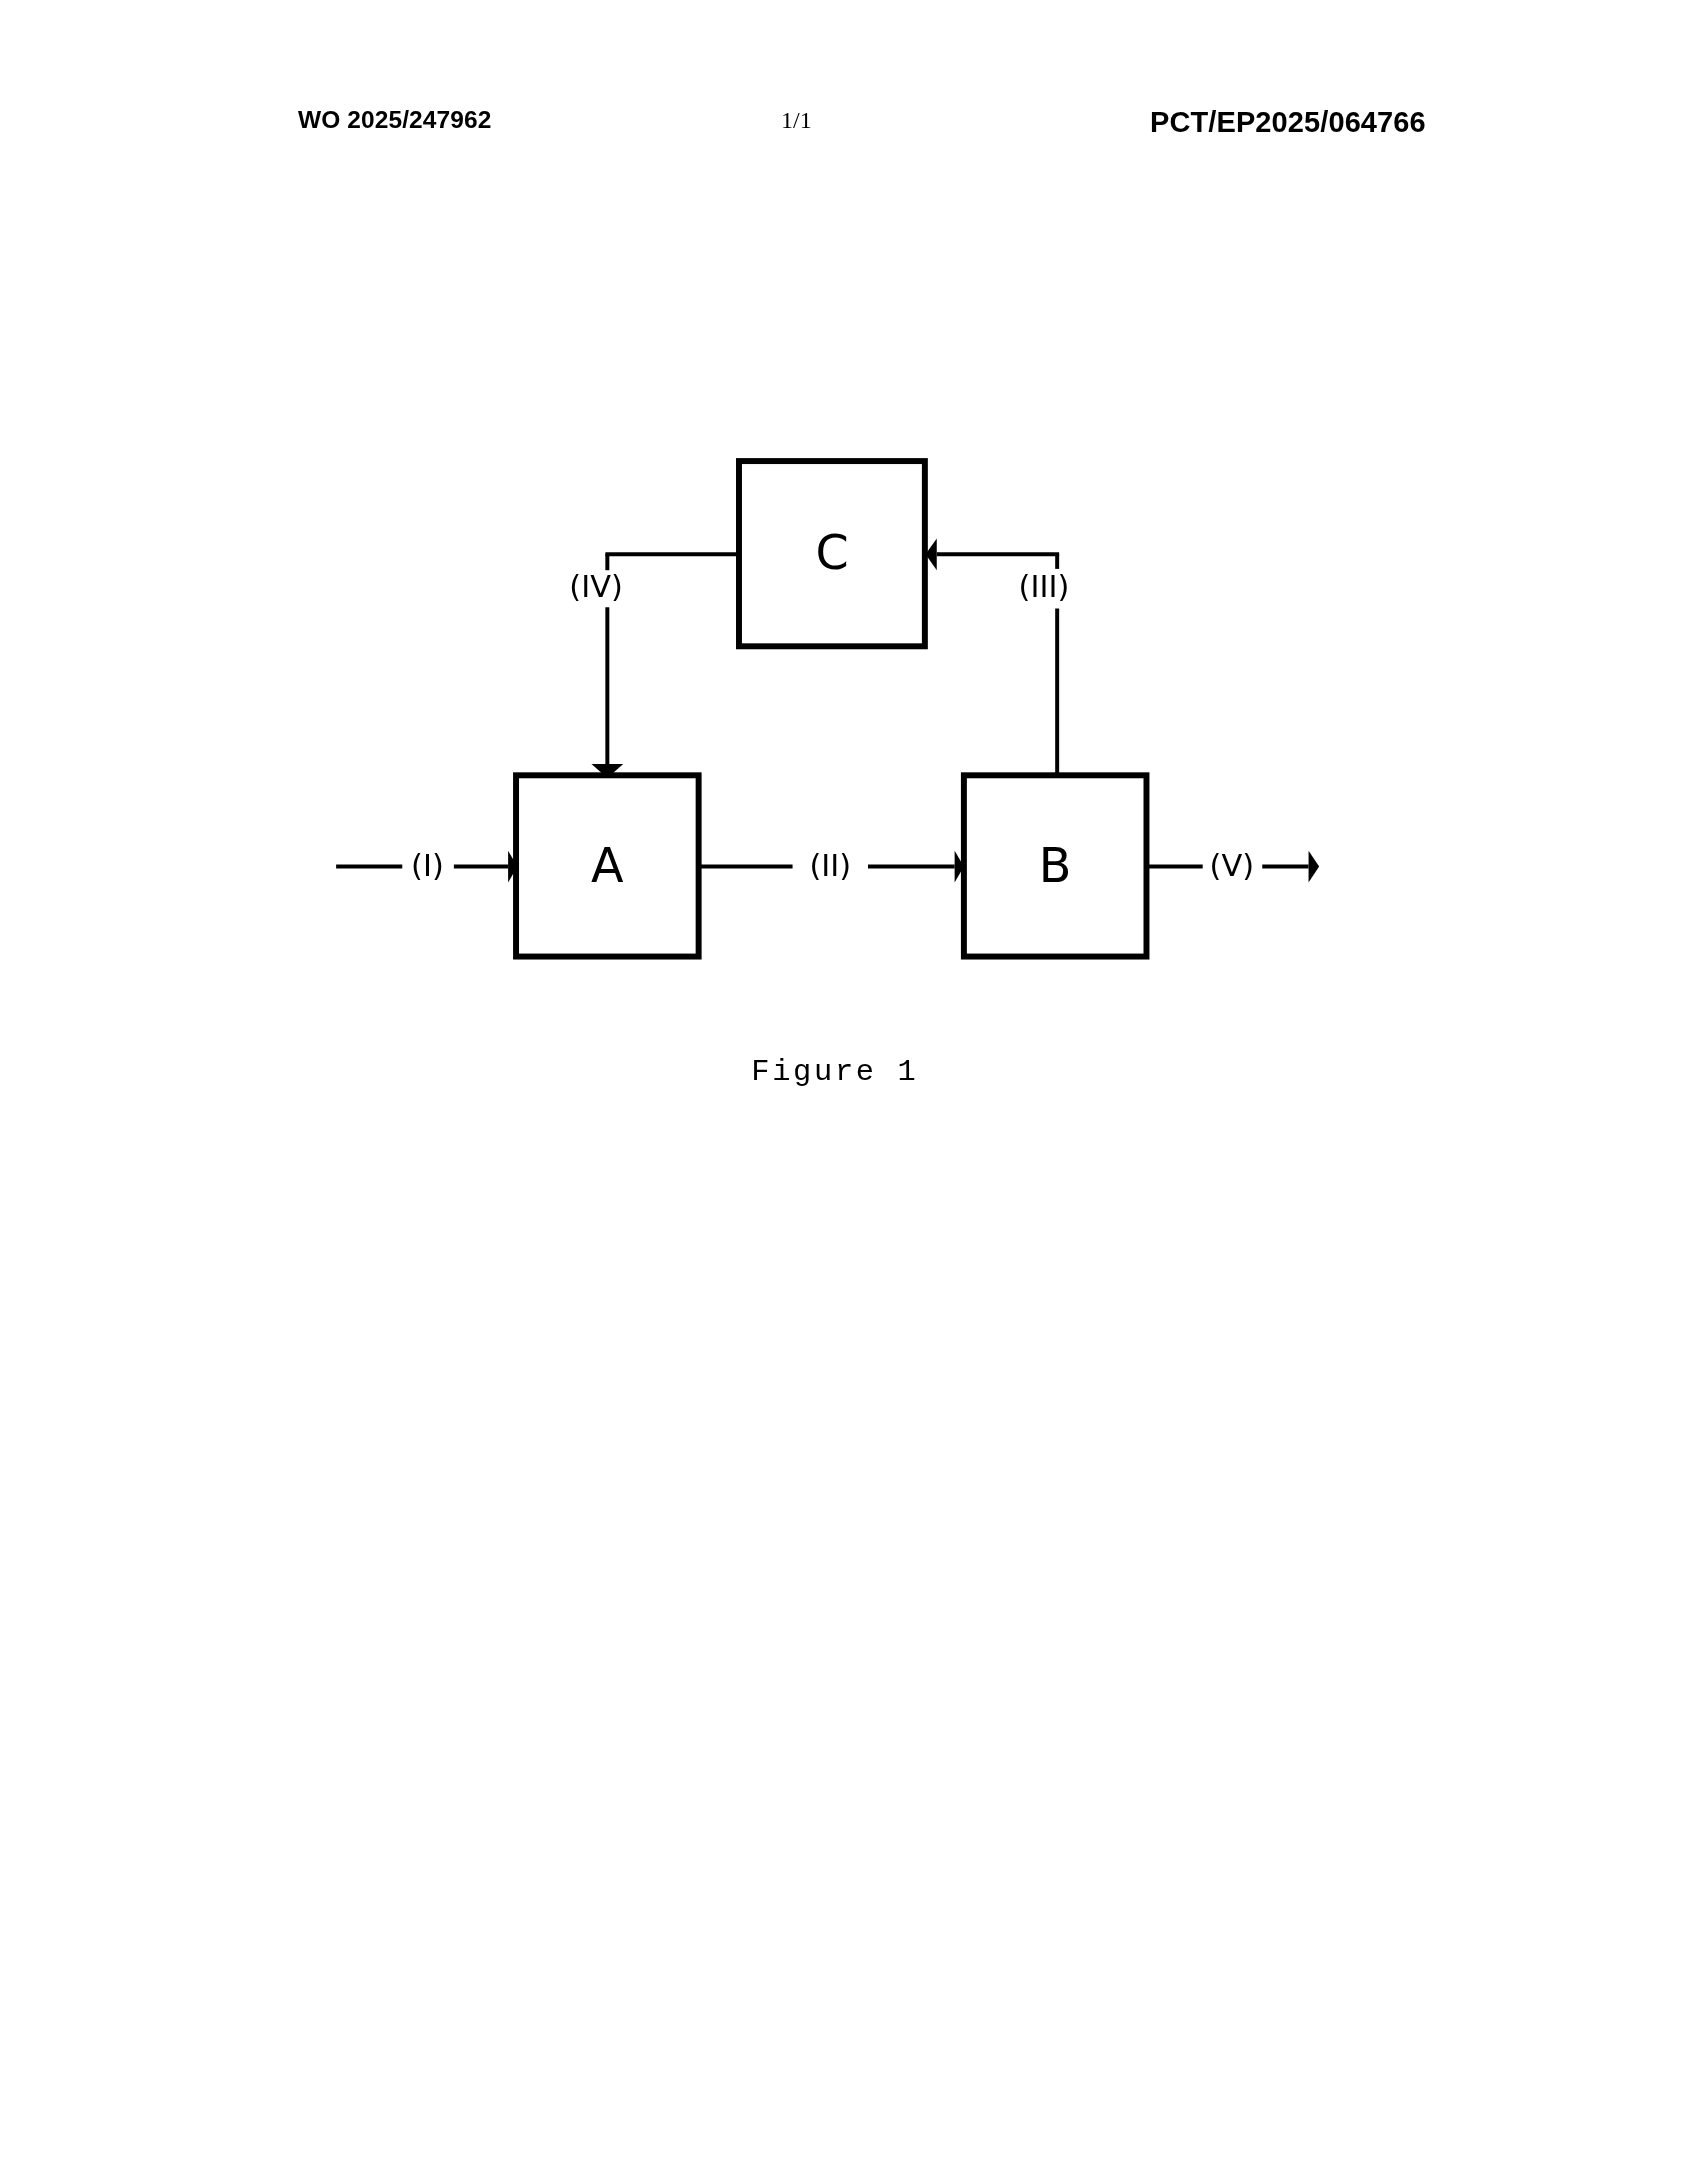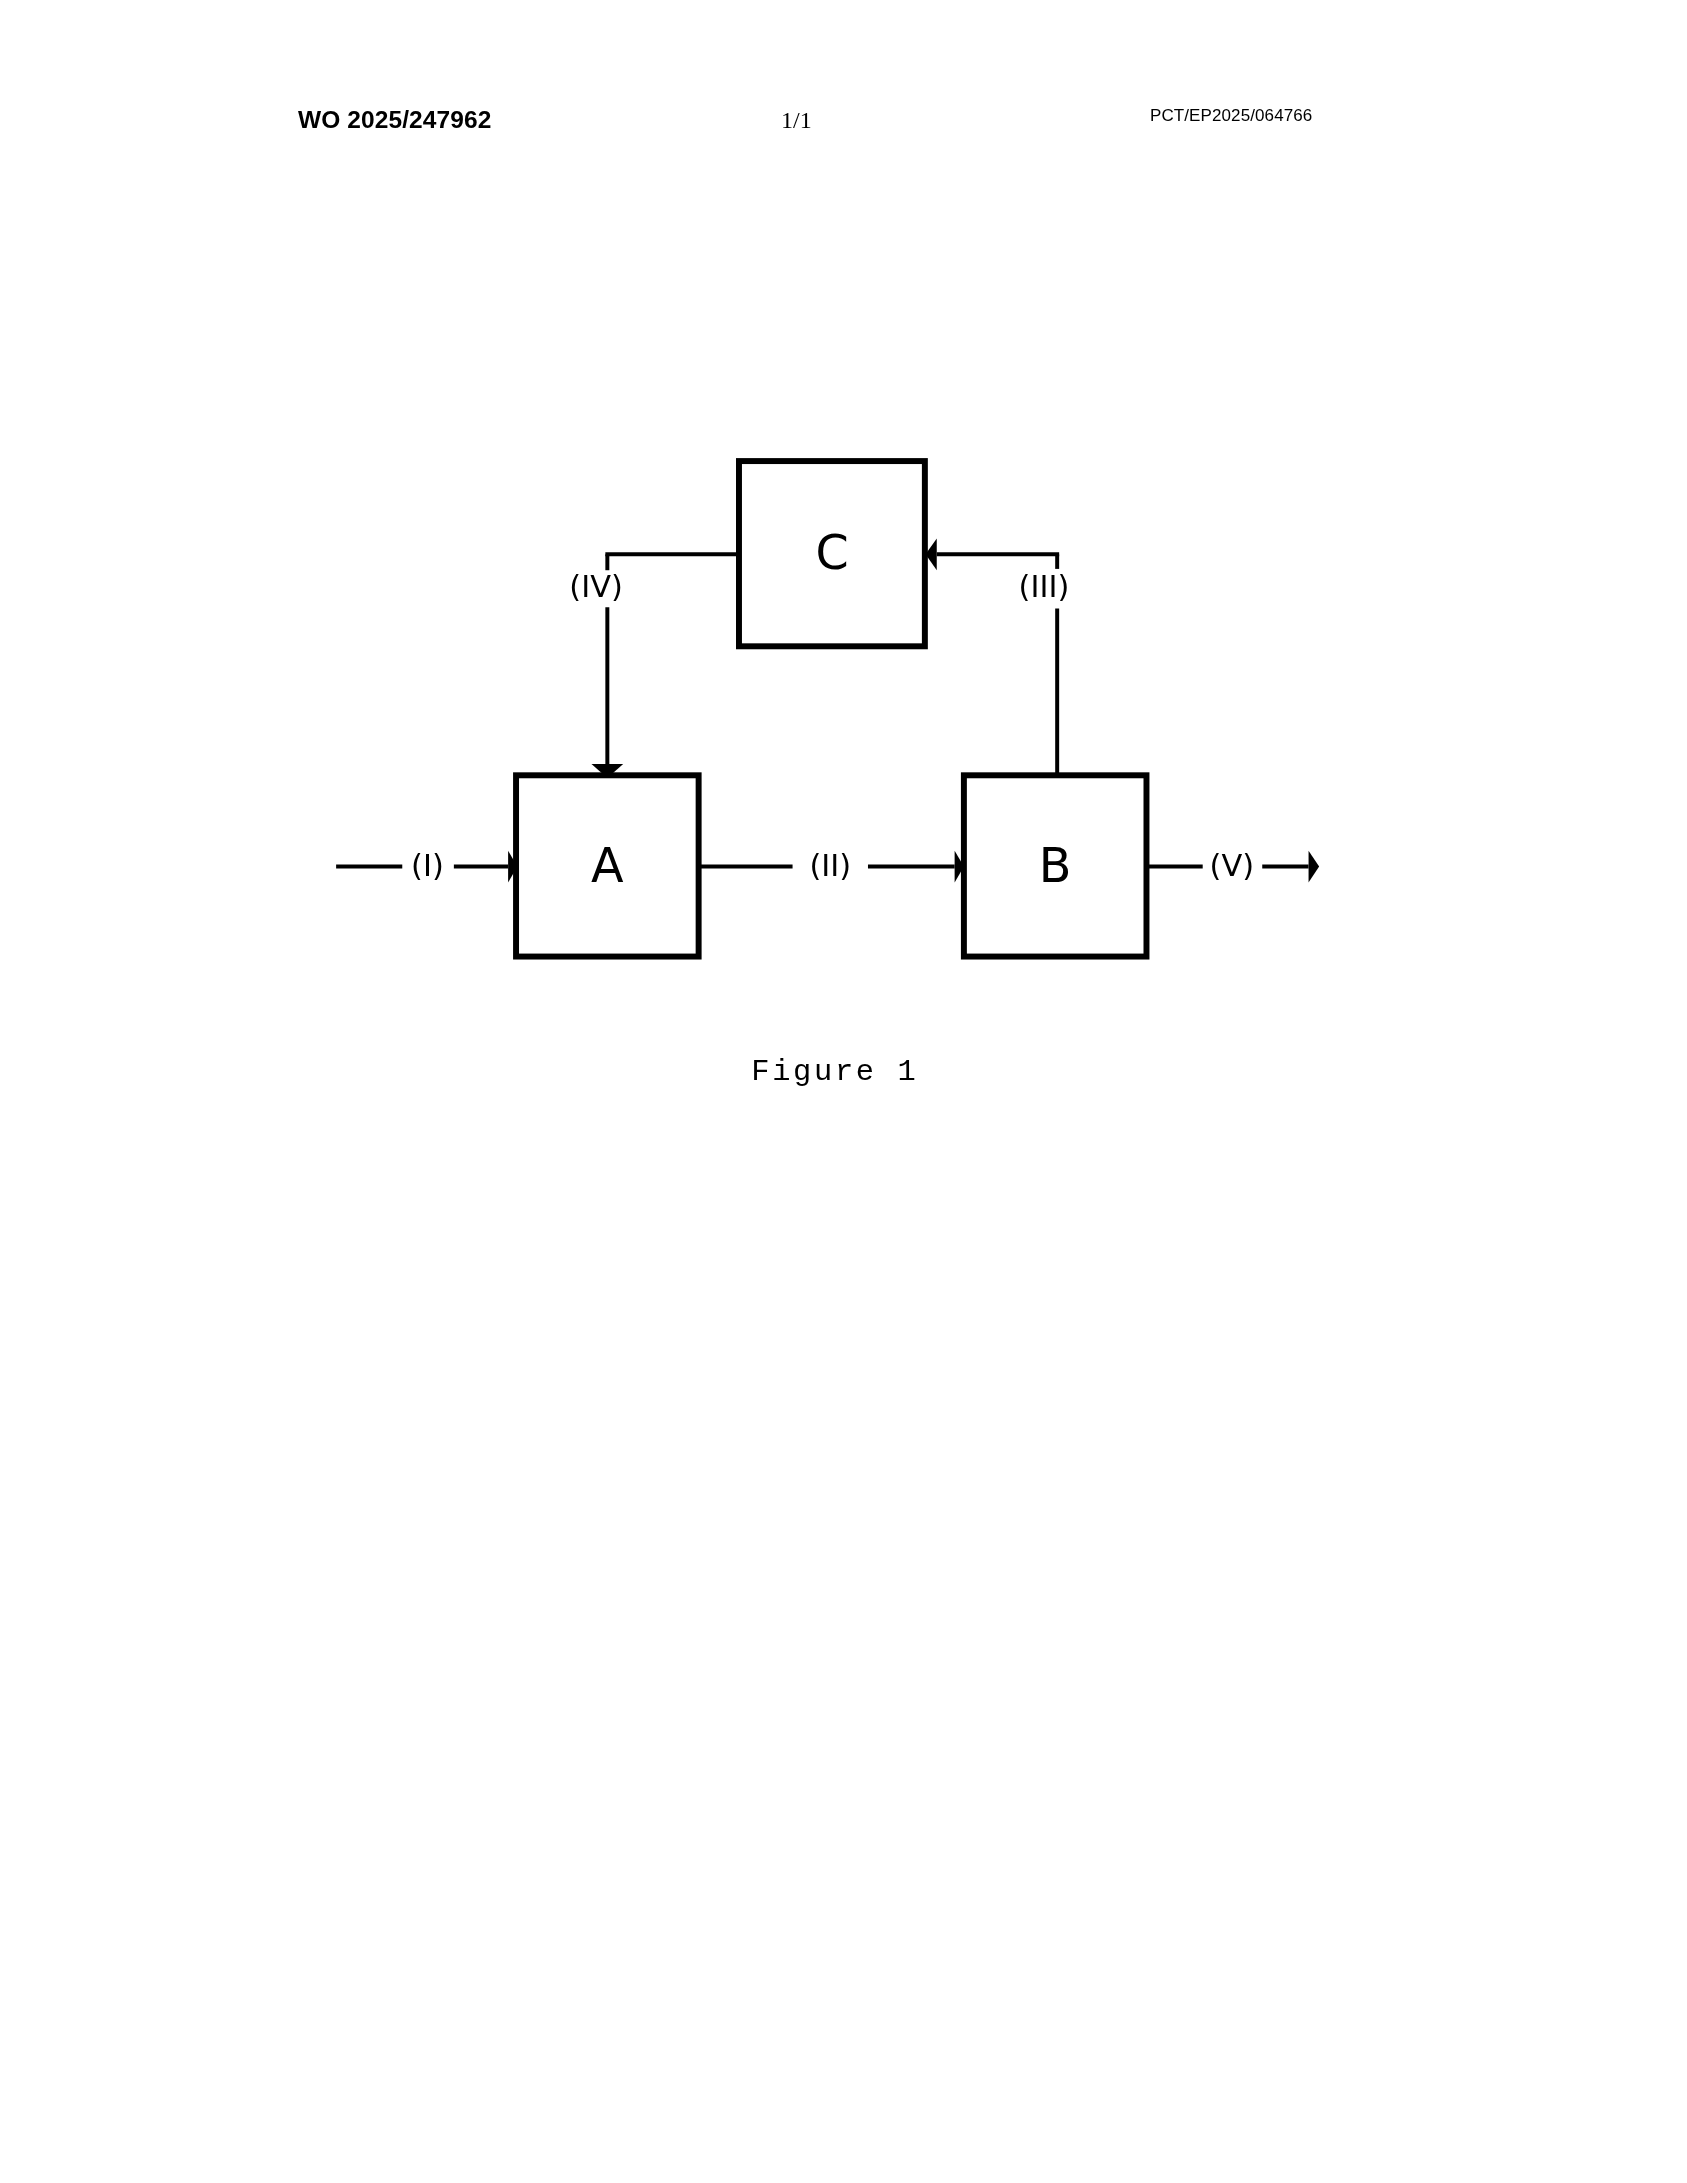--- a/index.html
+++ b/index.html
@@ -47,22 +47,22 @@
     left: 781px;
     top: 1.3px;
     font-size: 24px;
     font-family: Liberation Serif, serif;
     white-space: nowrap;
   }
   .hdr-right {
     position: absolute;
     left: 1150px;
     top: 0;
-    font-size: 17px;
-    font-weight: normal;
+    font-size: 29px;
+    font-weight: bold;
     letter-spacing: 0.1px;
     white-space: nowrap;
     font-family: "Liberation Sans", sans-serif;
   }
 
   
   .figure-wrap {
     position: absolute;
     left: 0;
     top: 0;

